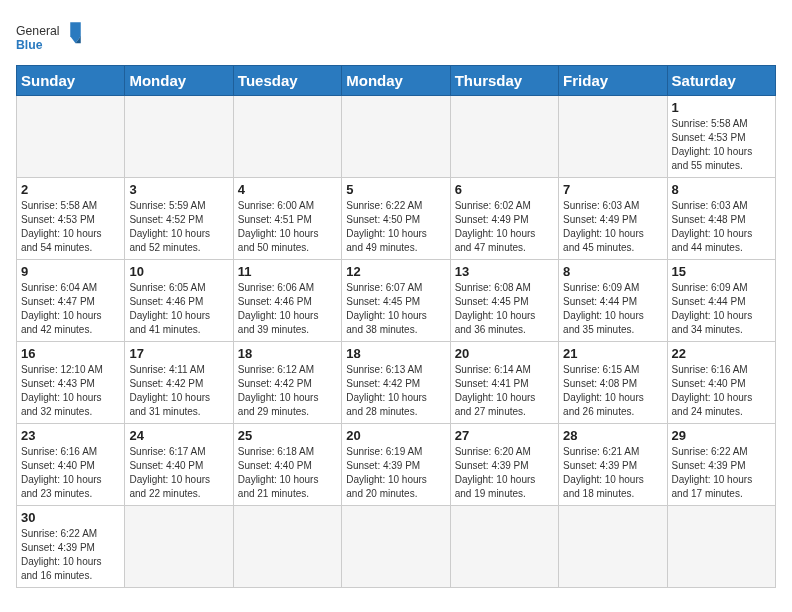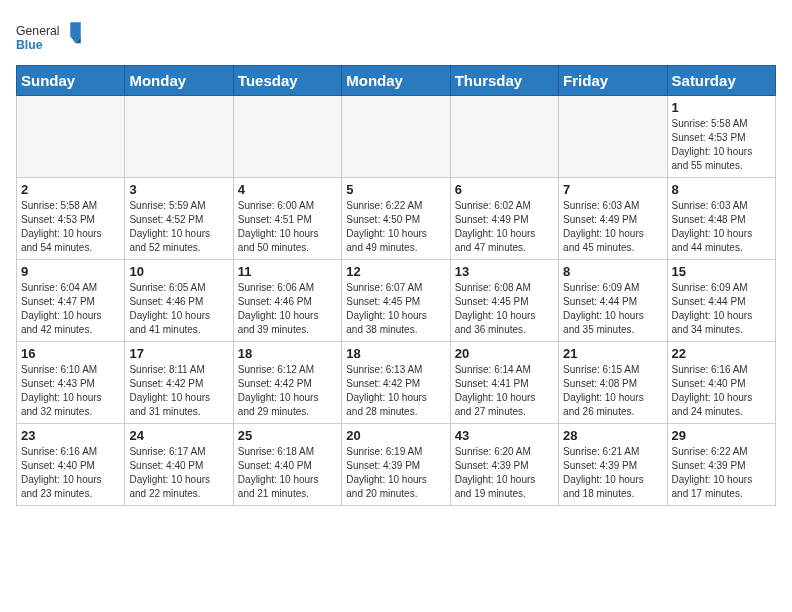--- a/index.html
+++ b/index.html
@@ -221,28 +221,28 @@
           <span class="day-num">15</span>
           <div class="day-info">Sunrise: 6:09 AM
 Sunset: 4:44 PM
 Daylight: 10 hours
 and 34 minutes.</div>
         </td>
       </tr>
       <tr>
         <td>
           <span class="day-num">16</span>
-          <div class="day-info">Sunrise: 6:10 AM
+          <div class="day-info">Sunrise: 12:10 AM
 Sunset: 4:43 PM
 Daylight: 10 hours
 and 32 minutes.</div>
         </td>
         <td>
           <span class="day-num">17</span>
-          <div class="day-info">Sunrise: 8:11 AM
+          <div class="day-info">Sunrise: 4:11 AM
 Sunset: 4:42 PM
 Daylight: 10 hours
 and 31 minutes.</div>
         </td>
         <td>
           <span class="day-num">18</span>
           <div class="day-info">Sunrise: 6:12 AM
 Sunset: 4:42 PM
 Daylight: 10 hours
 and 29 minutes.</div>
@@ -299,35 +299,50 @@
 and 21 minutes.</div>
         </td>
         <td>
           <span class="day-num">20</span>
           <div class="day-info">Sunrise: 6:19 AM
 Sunset: 4:39 PM
 Daylight: 10 hours
 and 20 minutes.</div>
         </td>
         <td>
-          <span class="day-num">43</span>
+          <span class="day-num">27</span>
           <div class="day-info">Sunrise: 6:20 AM
 Sunset: 4:39 PM
 Daylight: 10 hours
 and 19 minutes.</div>
         </td>
         <td>
           <span class="day-num">28</span>
           <div class="day-info">Sunrise: 6:21 AM
 Sunset: 4:39 PM
 Daylight: 10 hours
 and 18 minutes.</div>
         </td>
         <td>
           <span class="day-num">29</span>
           <div class="day-info">Sunrise: 6:22 AM
 Sunset: 4:39 PM
 Daylight: 10 hours
 and 17 minutes.</div>
         </td>
+      </tr>
+      <tr class="last-row">
+        <td class="has-data">
+          <span class="day-num">30</span>
+          <div class="day-info">Sunrise: 6:22 AM
+Sunset: 4:39 PM
+Daylight: 10 hours
+and 16 minutes.</div>
+        </td>
+        <td class="empty"></td>
+        <td class="empty"></td>
+        <td class="empty"></td>
+        <td class="empty"></td>
+        <td class="empty"></td>
+        <td class="empty"></td>
       </tr>
     </tbody>
 </table>
 
 </body></html>

